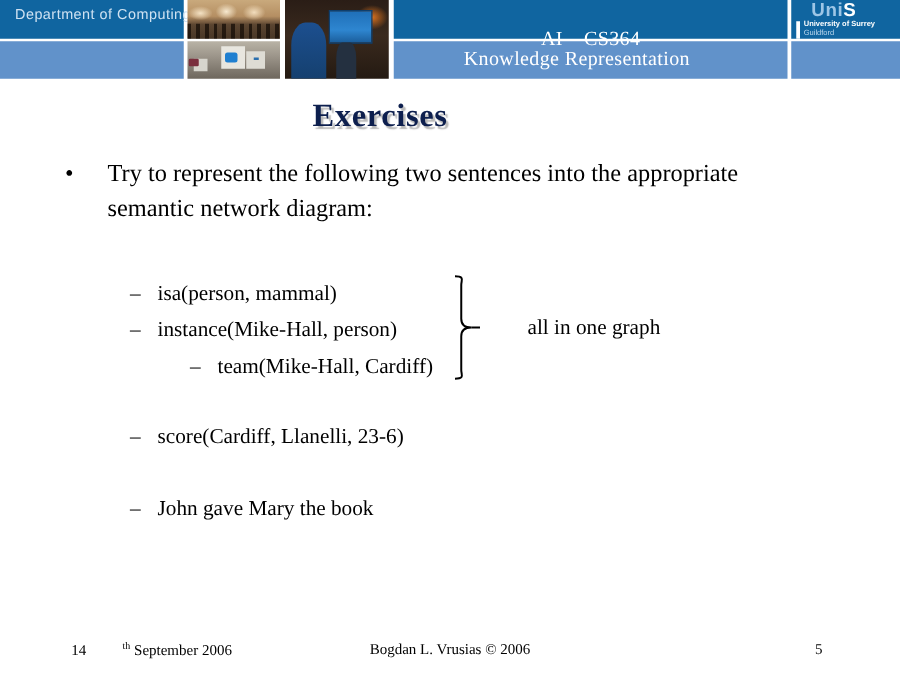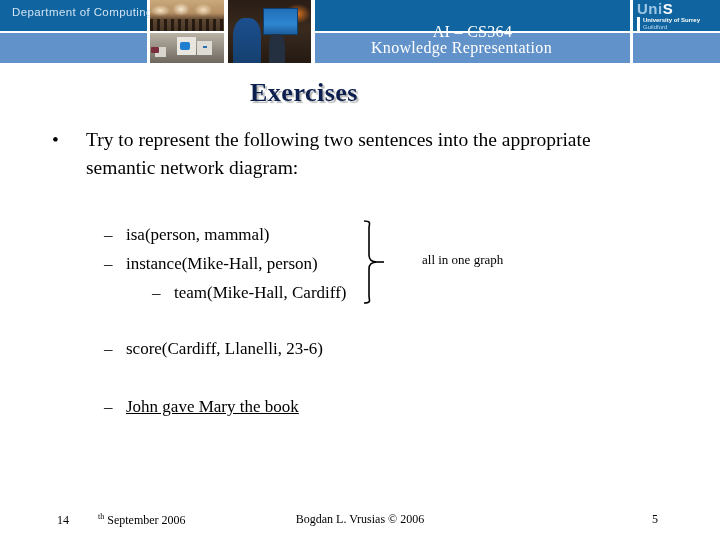--- a/index.html
+++ b/index.html
@@ -143,20 +143,21 @@
     width: 80px; height: 29px;
     color: #ffffff;
   }
   #logo-word {
     font-family: "Liberation Sans", "DejaVu Sans", sans-serif;
     font-size: 15px;
     font-weight: bold;
     letter-spacing: 0.5px;
     line-height: 13px;
     color: #9ec6e6;
+    margin-left: 12px;
   }
   #logo-word .s { color: #ffffff; }
   #logo-sub {
     margin-top: 2px;
     border-left: 3px solid #ffffff;
     padding-left: 3px;
   }
   #logo-univ {
     font-family: "Liberation Sans", "DejaVu Sans", sans-serif;
     font-size: 6px;
@@ -211,34 +212,34 @@
   }
   .sub-item .dash {
     display: inline-block;
     width: 22px;
   }
 
   #sub-1 { left: 104px; top: 224px; }
   #sub-2 { left: 104px; top: 253px; }
   #sub-3 { left: 104px; top: 282px; margin-left: 48px; }
   #sub-4 { left: 104px; top: 338px; }
-  #sub-5 { left: 104px; top: 396px; text-decoration: underline; }
+  #sub-5 { left: 104px; top: 396px; }
 
   
   #group-brace {
     position: absolute;
     left: 360px; top: 218px;
     width: 32px; height: 88px;
   }
   #group-brace svg { display: block; }
 
   #group-note {
     position: absolute;
     left: 422px; top: 252px;
-    font-size: 13px;
+    font-size: 17px;
     white-space: nowrap;
   }
 
   
   #footer-date {
     position: absolute;
     left: 57px; top: 512px;
     font-size: 12px;
     white-space: nowrap;
   }

